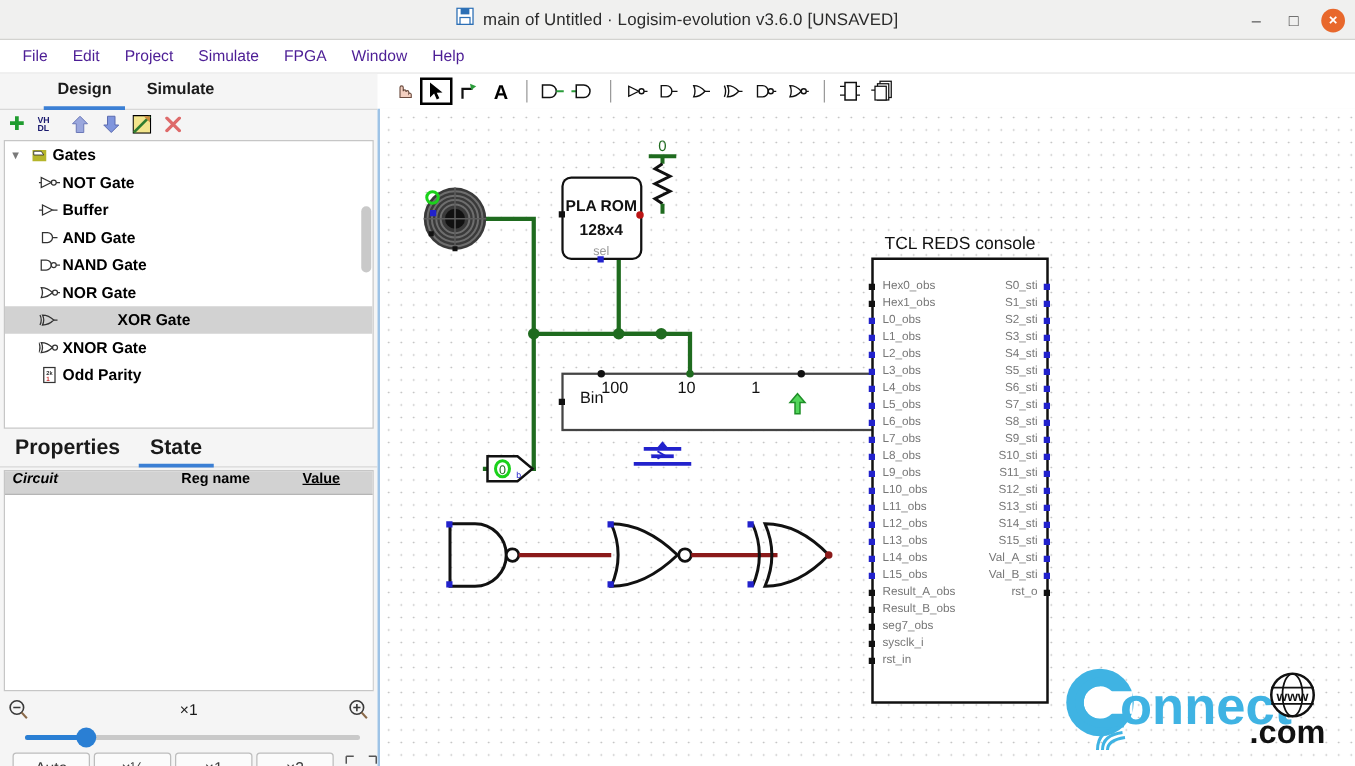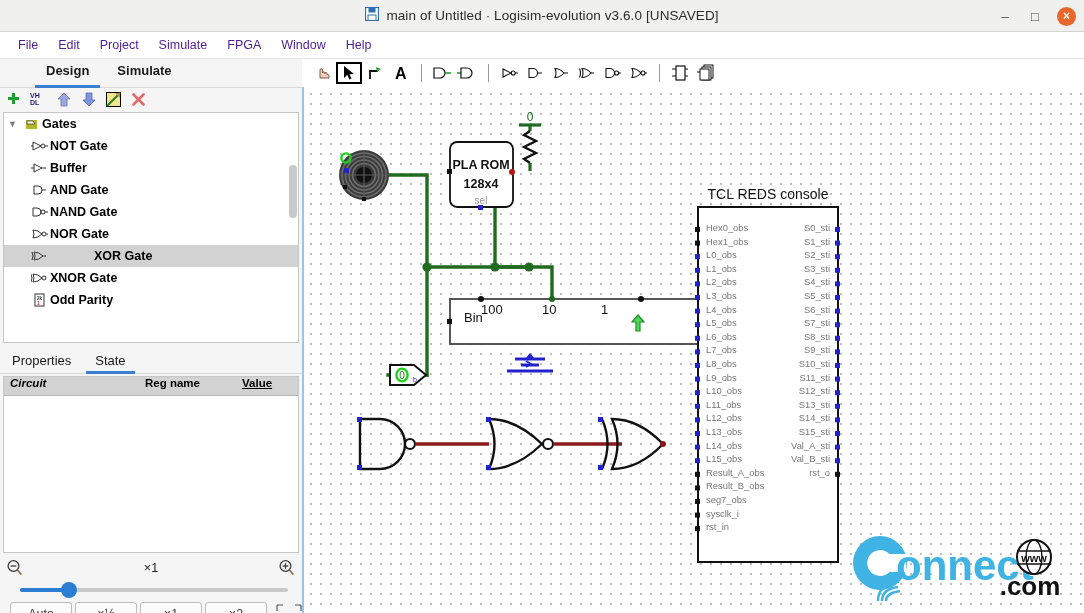--- a/index.html
+++ b/index.html
@@ -86,21 +86,21 @@
   .tree-scroll {
     position: absolute; right: 1px; top: 52px; width: 8px; height: 53px;
     background: #c9c9c9; border-radius: 4px;
   }
 
   .bottom-tabs {
     display: flex; height: 28px; align-items: flex-end; margin-top: 3px;
     border-bottom: 1px solid #d8d8d8;
   }
   .bt {
-    font-size: 13px; font-weight: normal; color: #1a1a1a;
+    font-size: 17px; font-weight: bold; color: #1a1a1a;
     padding: 4px 12px 5px 12px; cursor: default; position: relative;
   }
   .bt.active::after {
     content:""; position:absolute; left:3px; right:3px; bottom:-1px; height:3px;
     background: #3b7fd4;
   }
 
   .state-table { margin: 2px 3px 0 3px; background: #fff; border:1px solid #c6c6c6; height: 177px; }
   .st-head {
     display: flex; height: 19px; align-items: flex-start;

